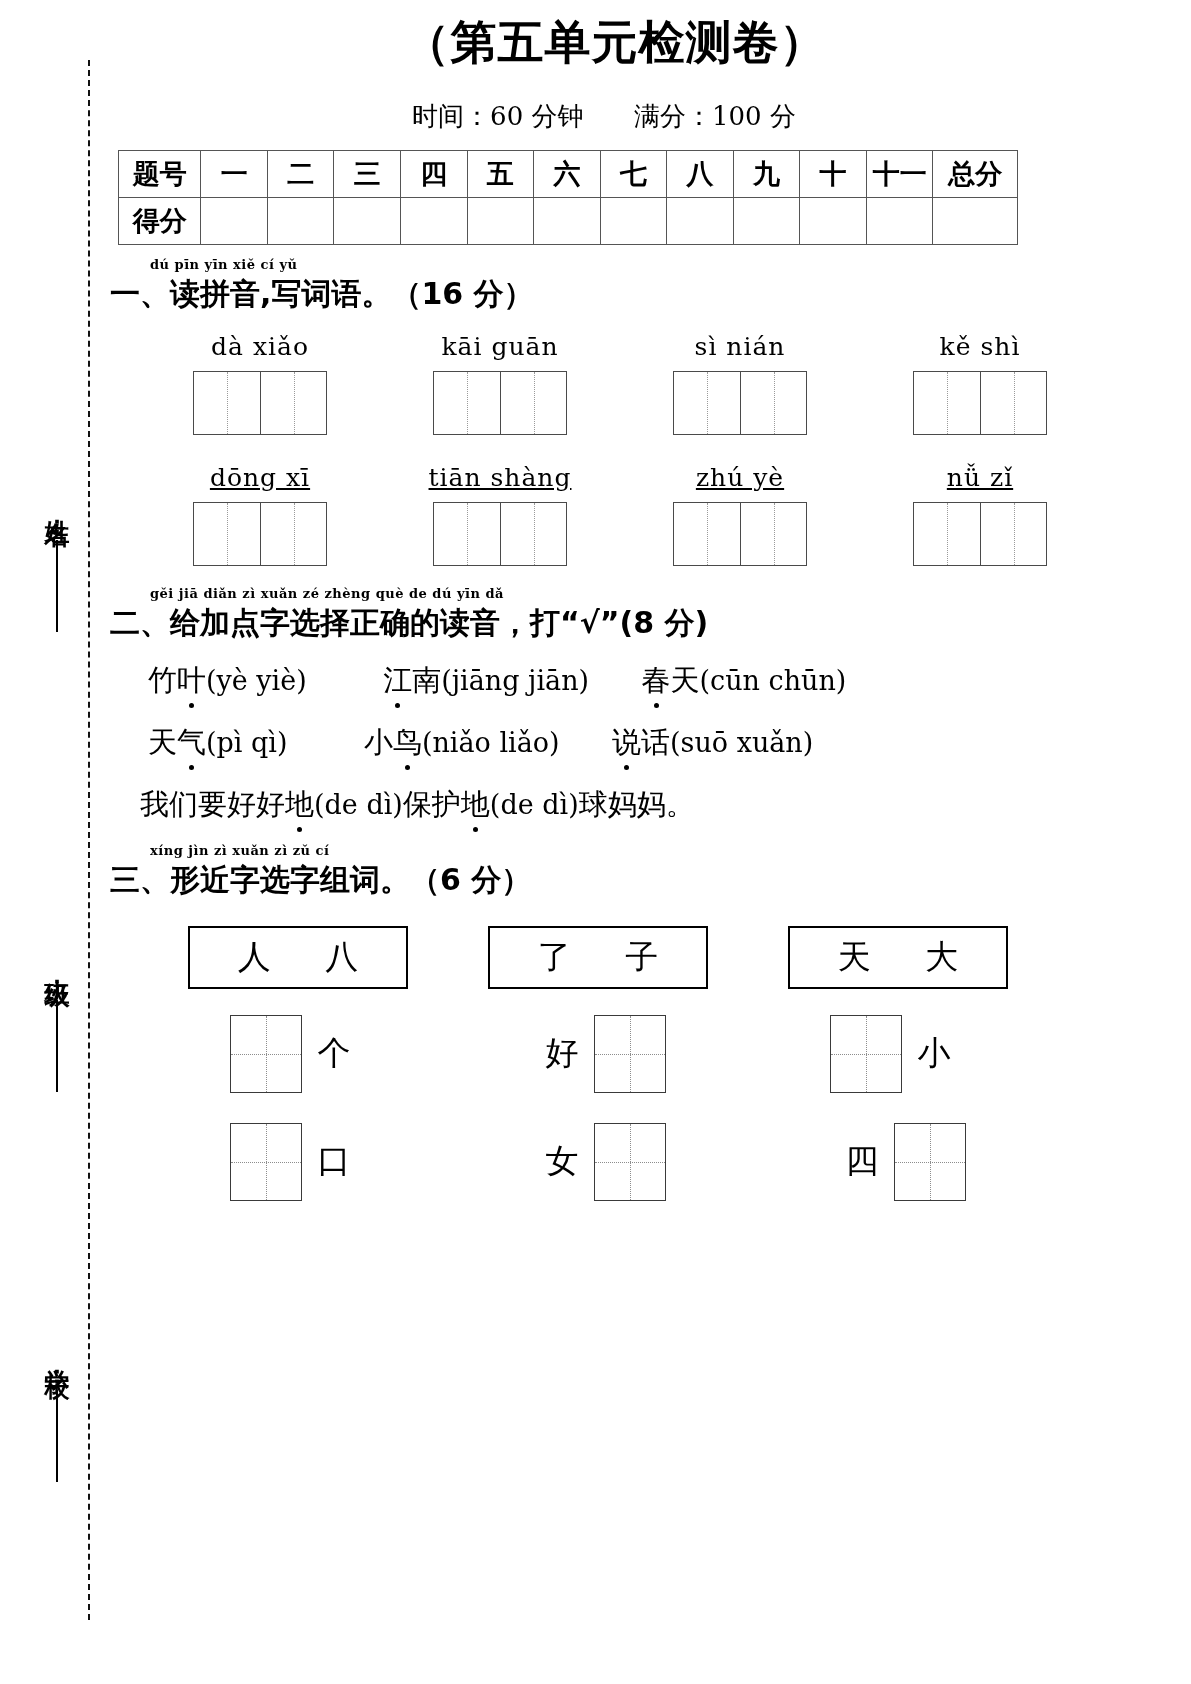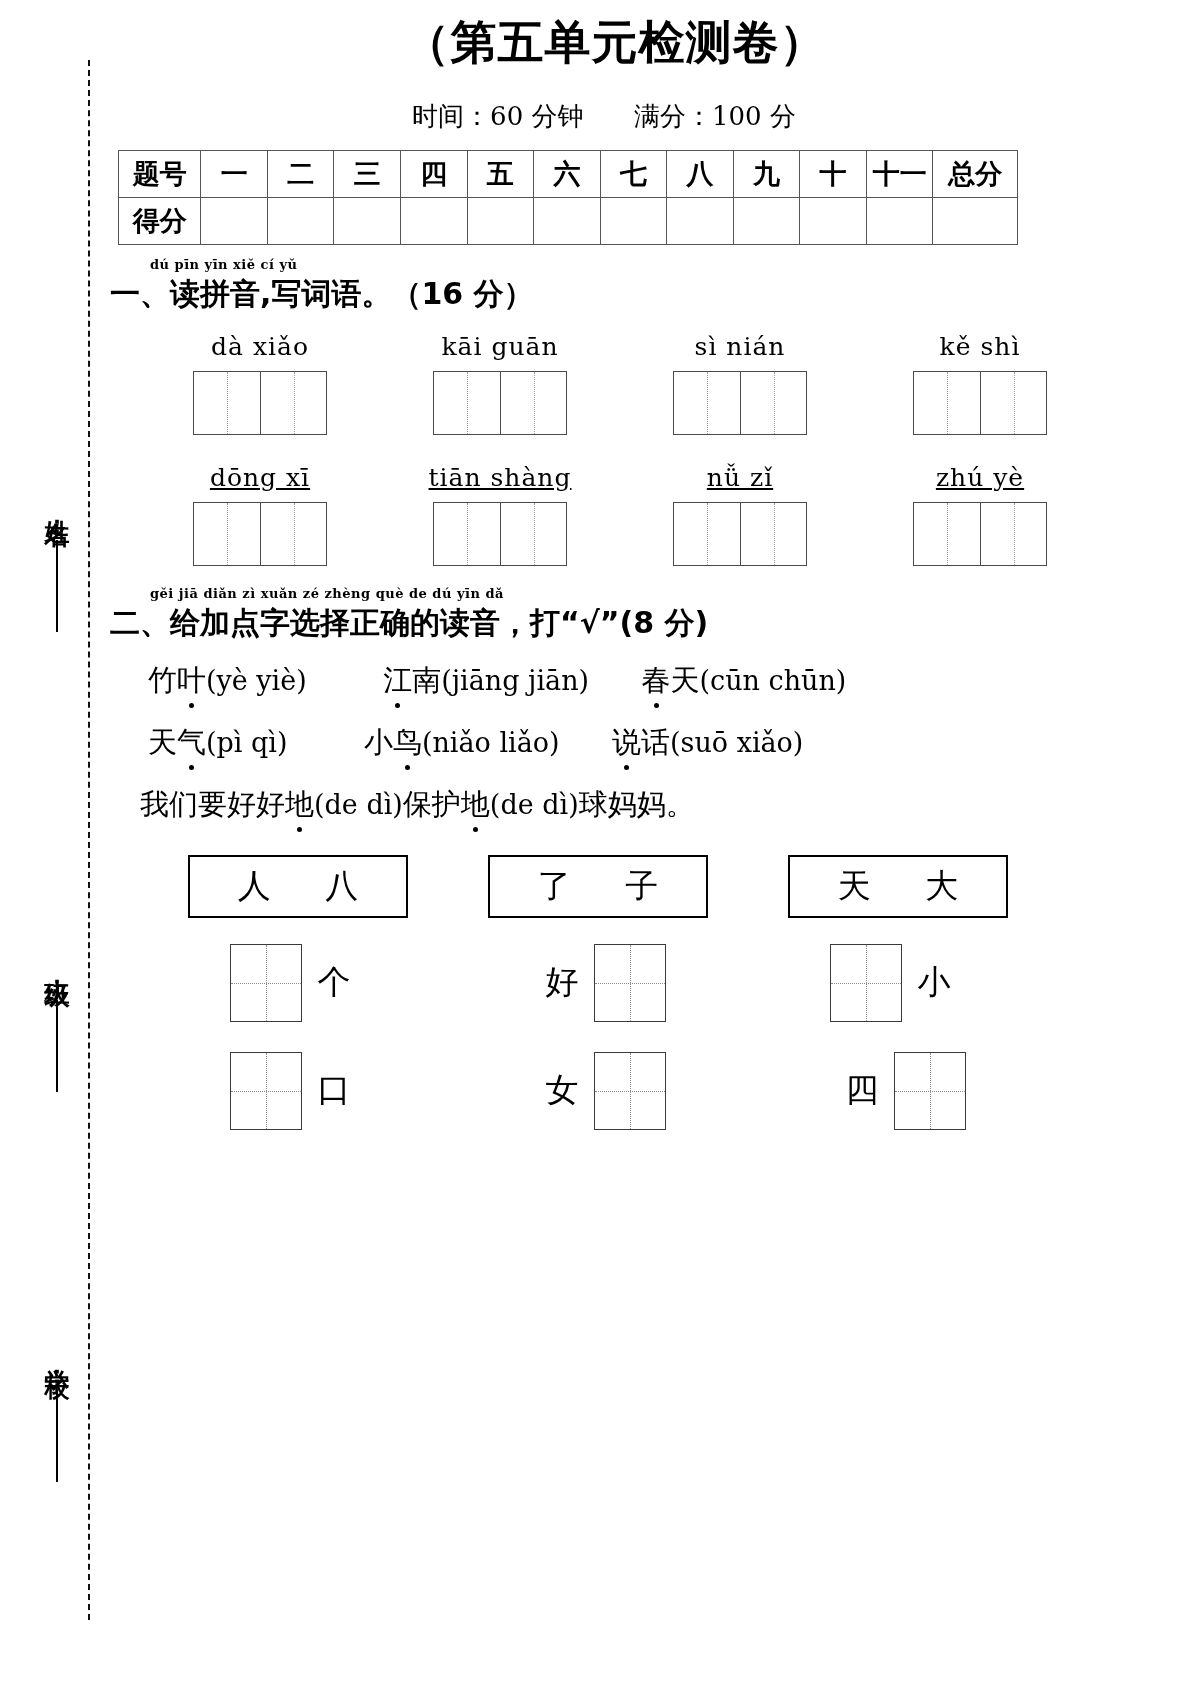--- a/index.html
+++ b/index.html
@@ -346,28 +346,28 @@
       </div>
     </div>
     <div class="q1-item">
       <div class="q1-pinyin">tiān shàng</div>
       <div class="tzg">
         <div class="cell"></div>
         <div class="cell"></div>
       </div>
     </div>
     <div class="q1-item">
+      <div class="q1-pinyin">zhú   yè</div>
+      <div class="tzg">
+        <div class="cell"></div>
+        <div class="cell"></div>
+      </div>
+    </div>
+    <div class="q1-item">
       <div class="q1-pinyin">nǚ    zǐ</div>
-      <div class="tzg">
-        <div class="cell"></div>
-        <div class="cell"></div>
-      </div>
-    </div>
-    <div class="q1-item">
-      <div class="q1-pinyin">zhú   yè</div>
       <div class="tzg">
         <div class="cell"></div>
         <div class="cell"></div>
       </div>
     </div>
   </div>
 
   <div class="section-head" style="margin-top:40px;">
     <span class="ruby" style="left:40px;">gěi jiā diǎn zì xuǎn zé zhèng què de  dú yīn     dǎ</span>
     <span>二、给加点字选择正确的读音，打“√”(8 分)</span>
@@ -379,27 +379,31 @@
     <span class="slot"><span></span><span class="dotchar">江</span><span>南</span><span class="py">(jiāng jiān)</span></span>
     <span class="sp-s"></span>
     <span class="slot"><span></span><span class="dotchar">春</span><span>天</span><span class="py">(cūn    chūn)</span></span>
   </div>
 
   <div class="q2-line">
     <span class="slot"><span>天</span><span class="dotchar">气</span><span></span><span class="py">(pì     qì)</span></span>
     <span class="sp"></span>
     <span class="slot"><span>小</span><span class="dotchar">鸟</span><span></span><span class="py">(niǎo    liǎo)</span></span>
     <span class="sp-s"></span>
-    <span class="slot"><span></span><span class="dotchar">说</span><span>话</span><span class="py">(suō   xiǎo)</span></span>
+    <span class="slot"><span></span><span class="dotchar">说</span><span>话</span><span class="py">(suō   xuǎn)</span></span>
   </div>
 
   <div class="q2-line" style="padding-left:30px;">
     <span>我们要好好</span><span class="dotchar">地</span><span class="py">(de      dì)</span><span>保护</span><span class="dotchar">地</span><span class="py">(de      dì)</span><span>球妈妈。</span>
   </div>
 
+  <div class="section-head" style="margin-top:38px;">
+    <span class="ruby" style="left:40px;">xíng jìn zì xuǎn zì  zǔ  cí</span>
+    <span>三、形近字选字组词。（6 分）</span>
+  </div>
 
   <div class="q3-boxes">
     <div class="q3-col">
       <div class="charbox">人  八</div>
     </div>
     <div class="q3-col">
       <div class="charbox">了  子</div>
     </div>
     <div class="q3-col">
       <div class="charbox">天  大</div>

